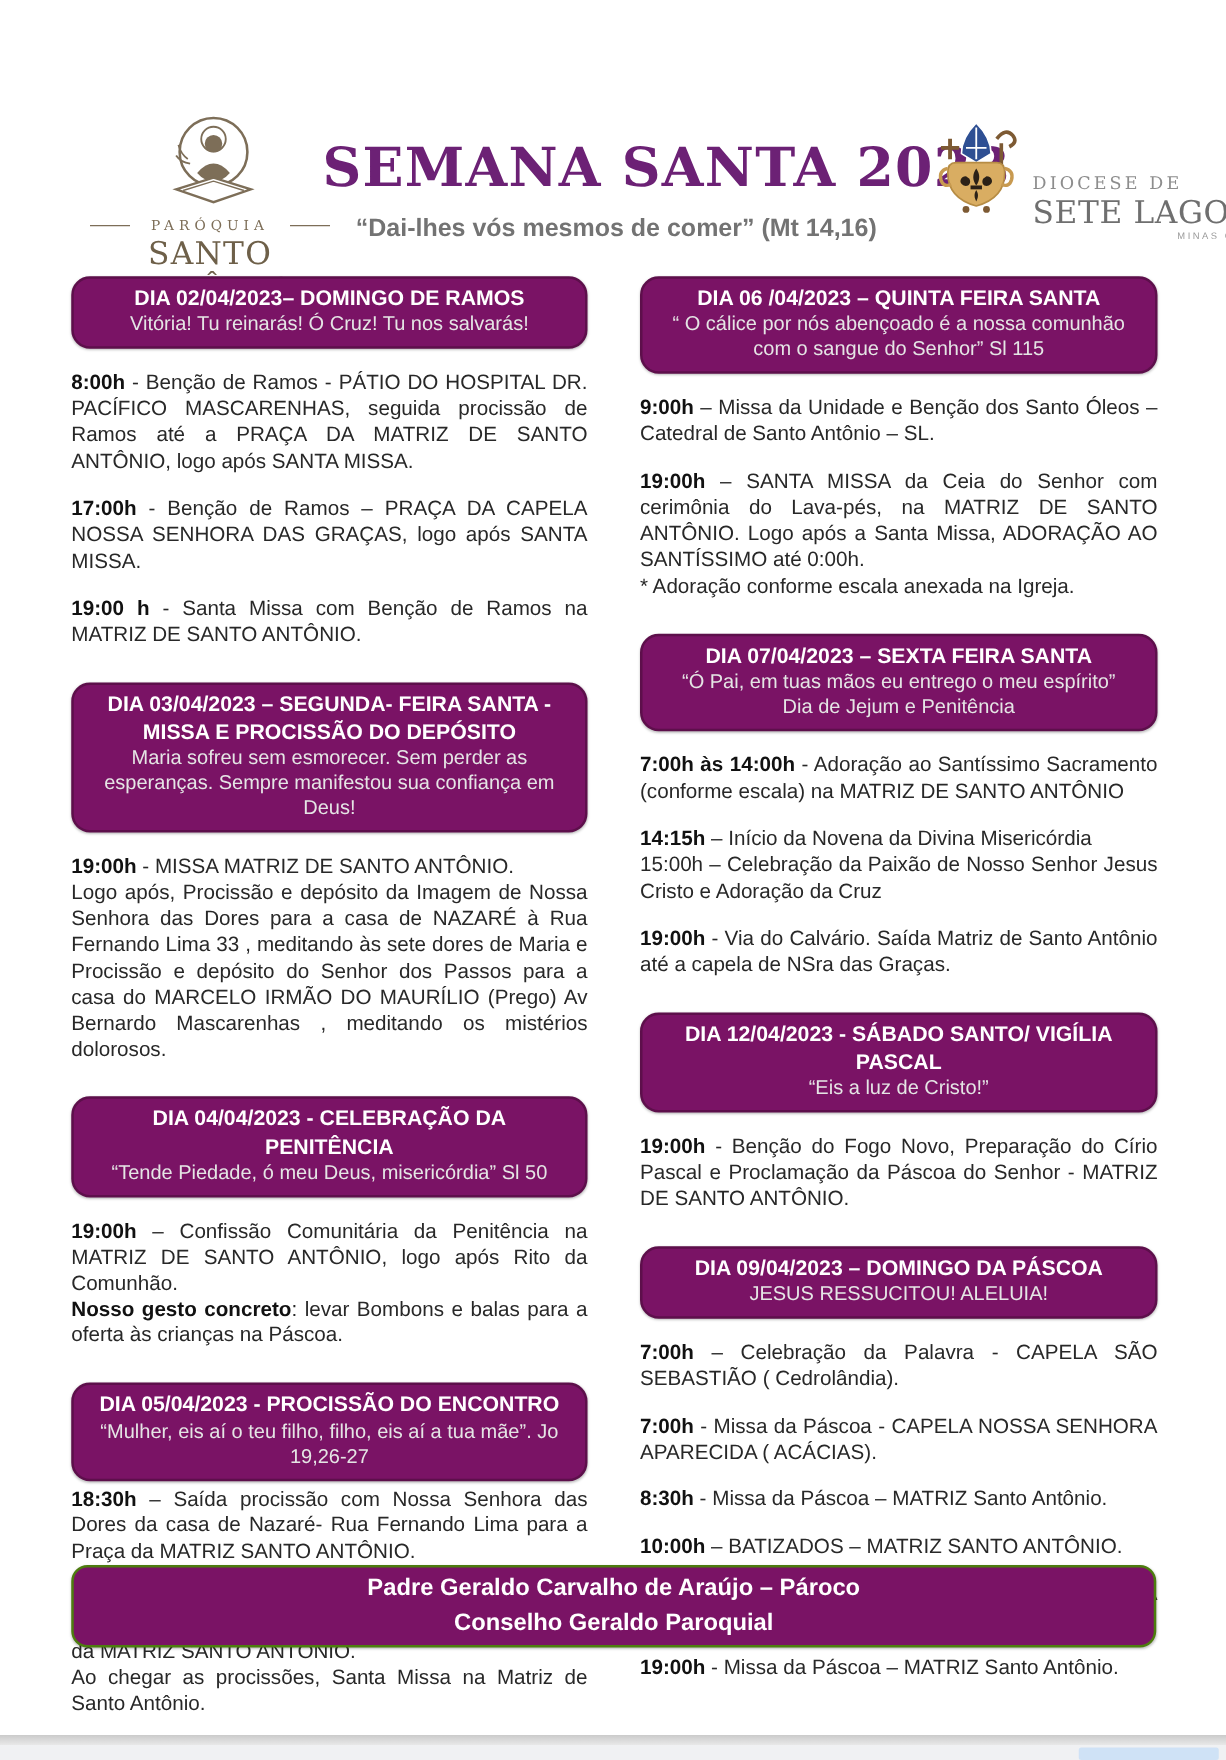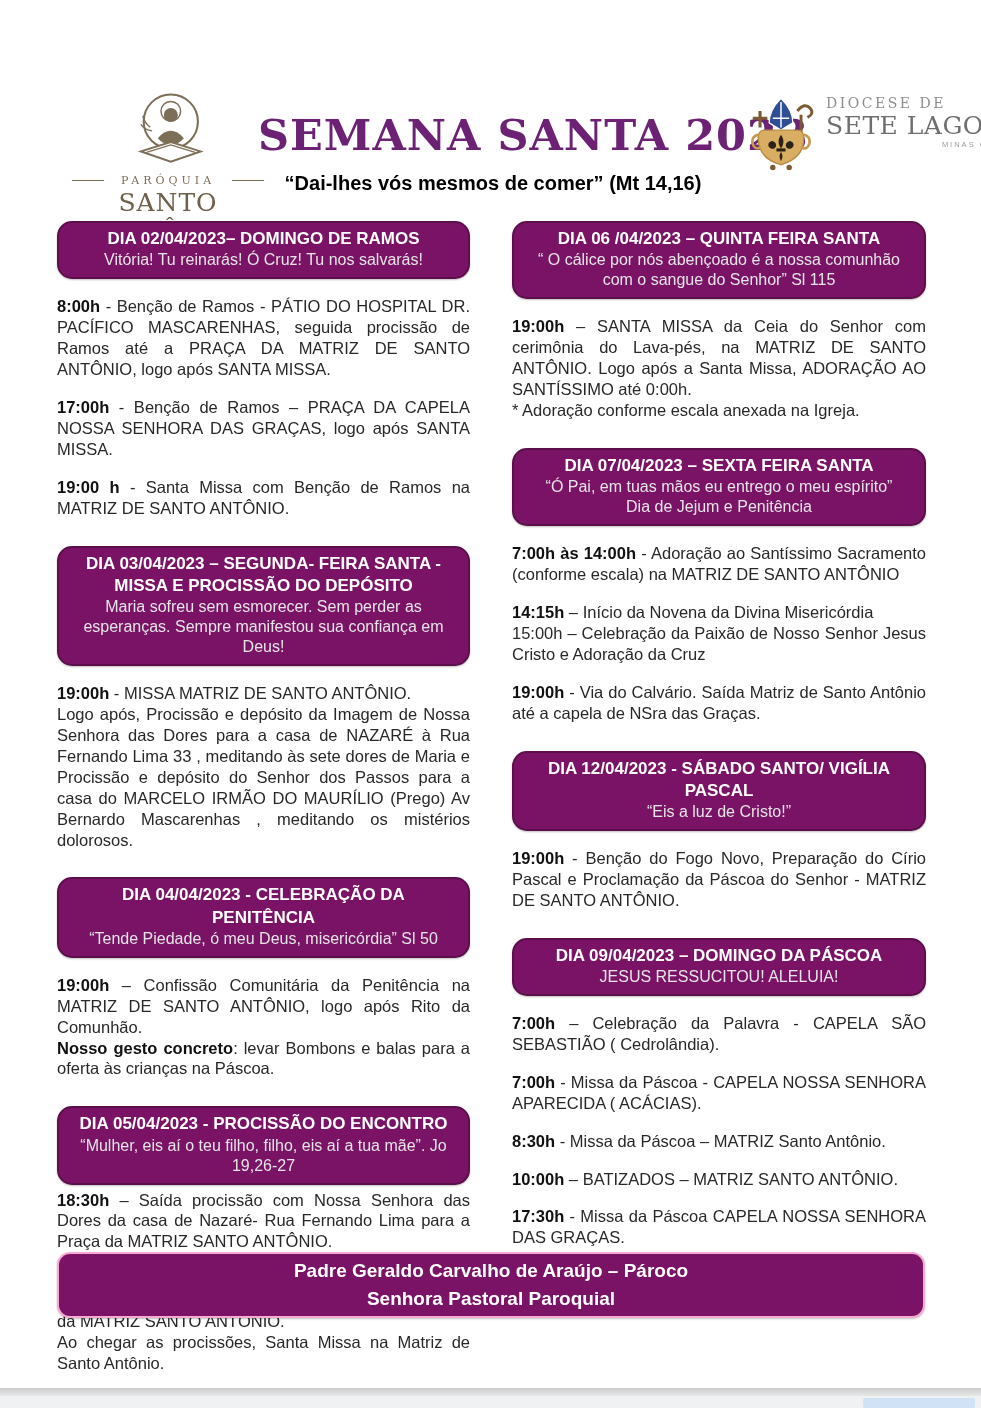--- a/index.html
+++ b/index.html
@@ -11,23 +11,23 @@
   .parish svg{display:block;margin:0 auto;}
   .parish-eyebrow{display:flex;align-items:center;justify-content:center;gap:17px;margin-top:2px;}
   .parish-eyebrow .rule{width:36px;height:1.5px;background:#7d6e58;}
   .parish-eyebrow span.txt{font-family:"DejaVu Serif",serif;font-size:11px;letter-spacing:4px;color:#7d6e58;}
   .parish-name{font-family:"DejaVu Serif",serif;font-size:25px;letter-spacing:1px;color:#6e6049;margin-top:1px;}
   .parish-address{font-size:6.5px;letter-spacing:.6px;color:#8a7a63;margin-top:3px;}
 
   .title-wrap{position:absolute;left:258px;top:112px;width:470px;text-align:center;}
   .main-title{font-family:"DejaVu Serif",serif;font-weight:bold;font-size:43px;line-height:1.1;
               color:#6c2175;letter-spacing:1px;white-space:nowrap;}
-  .main-subtitle{font-size:20px;font-weight:bold;color:#000000;margin-top:13px;}
-
-  .diocese{position:absolute;left:740px;top:96px;width:222px;display:flex;align-items:flex-start;gap:4px;}
+  .main-subtitle{font-size:20px;font-weight:bold;color:#737373;margin-top:13px;}
+
+  .diocese{position:absolute;left:740px;top:96px;width:222px;display:flex;align-items:flex-end;gap:4px;}
   .dio-text{display:flex;flex-direction:column;line-height:1.05;}
   .dio-line1{font-family:"DejaVu Serif",serif;font-size:14px;letter-spacing:2.5px;color:#8d8d8d;}
   .dio-line2{font-family:"DejaVu Serif",serif;font-size:25px;letter-spacing:.5px;color:#6f6f6f;margin-top:2px;white-space:nowrap;}
   .dio-line3{font-size:7.5px;letter-spacing:2px;color:#9b9b9b;text-align:right;margin-top:2px;}
 
   
   .col{position:absolute;top:221px;width:413px;}
   #col-left{left:57px;}
   #col-right{left:512px;width:414px;}
 
@@ -37,21 +37,21 @@
           box-shadow:0 1px 2px rgba(0,0,0,.25);}
   .banner-title{font-weight:bold;font-size:17px;line-height:1.3;}
   .banner-subtitle{font-size:16px;line-height:1.25;color:#e5e5e5;white-space:pre-line;}
 
   .para{margin:0;text-align:justify;font-size:16.5px;line-height:1.27;color:#282828;}
   .para.gap{margin-top:17px;}
   .para b{color:#111;}
 
   
   .footer-banner{position:absolute;left:57px;right:56px;top:1252px;height:62px;
-                 background:#7a1365;border:2px solid #f9a8d4;border-radius:13px;
+                 background:#7a1365;border:2px solid #4d7c0f;border-radius:13px;
                  display:flex;flex-direction:column;justify-content:center;align-items:center;
                  color:#fff;font-weight:bold;font-size:19px;line-height:1.45;
                  box-shadow:0 1px 2px rgba(0,0,0,.25);}
 
   
   .bottom-shadow{position:absolute;left:0;right:0;top:1388px;height:8px;
                  background:linear-gradient(#a8a8a8,#d9d9d9);opacity:.6;}
   .bottom-strip{position:absolute;left:0;right:0;top:1396px;bottom:0;background:#f0f1f3;}
   .bottom-blue{position:absolute;right:6px;top:1398px;width:112px;height:10px;
                background:#cfe2f6;border-radius:2px;}
@@ -146,20 +146,21 @@
         <p class="para gap"><b>18:30h</b> – Saída procissão com Senhor dos Passos da casa do Marcelo, irmão do Maurílio(Prego) para Praça da MATRIZ SANTO ANTÔNIO.</p>
         <p class="para">Ao chegar as procissões, Santa Missa na Matriz de Santo Antônio.</p>
       </section>
     </div>
   <div class="col" id="col-right">
       <section class="day-block">
         <div class="banner">
           <div class="banner-title">DIA 06 /04/2023 – QUINTA FEIRA SANTA</div>
           <div class="banner-subtitle">“ O cálice por nós abençoado é a nossa comunhão com o sangue do Senhor” Sl 115</div>
         </div>
+        <p class="para gap"><b>9:00h</b> – Missa da Unidade e Benção dos Santo Óleos – Catedral de Santo Antônio – SL.</p>
         <p class="para gap"><b>19:00h</b> – SANTA MISSA da Ceia do Senhor com cerimônia do Lava-pés, na MATRIZ DE SANTO ANTÔNIO. Logo após a Santa Missa, ADORAÇÃO AO SANTÍSSIMO até 0:00h.</p>
         <p class="para">* Adoração conforme escala anexada na Igreja.</p>
       </section>
       <section class="day-block">
         <div class="banner">
           <div class="banner-title">DIA 07/04/2023 – SEXTA FEIRA SANTA</div>
           <div class="banner-subtitle">“Ó Pai, em tuas mãos eu entrego o meu espírito”
 Dia de Jejum e Penitência</div>
         </div>
         <p class="para gap"><b>7:00h às 14:00h</b> - Adoração ao Santíssimo Sacramento (conforme escala) na MATRIZ DE SANTO ANTÔNIO</p>
@@ -183,20 +184,20 @@
         <p class="para gap"><b>7:00h</b> - Missa da Páscoa - CAPELA NOSSA SENHORA APARECIDA ( ACÁCIAS).</p>
         <p class="para gap"><b>8:30h</b> - Missa da Páscoa – MATRIZ Santo Antônio.</p>
         <p class="para gap"><b>10:00h</b> – BATIZADOS – MATRIZ SANTO ANTÔNIO.</p>
         <p class="para gap"><b>17:30h</b> - Missa da Páscoa CAPELA NOSSA SENHORA DAS GRAÇAS.</p>
         <p class="para gap"><b>19:00h</b> - Missa da Páscoa – MATRIZ Santo Antônio.</p>
       </section>
     </div>
 
   <div class="footer-banner">
     <div>Padre Geraldo Carvalho de Araújo – Pároco</div>
-    <div>Senhora Pastoral Paroquial</div>
+    <div>Conselho Geraldo Paroquial</div>
   </div>
 
   <div class="bottom-shadow"></div>
   <div class="bottom-strip"></div>
   <div class="bottom-blue"></div>
 
 </div>
 
 </body></html>

